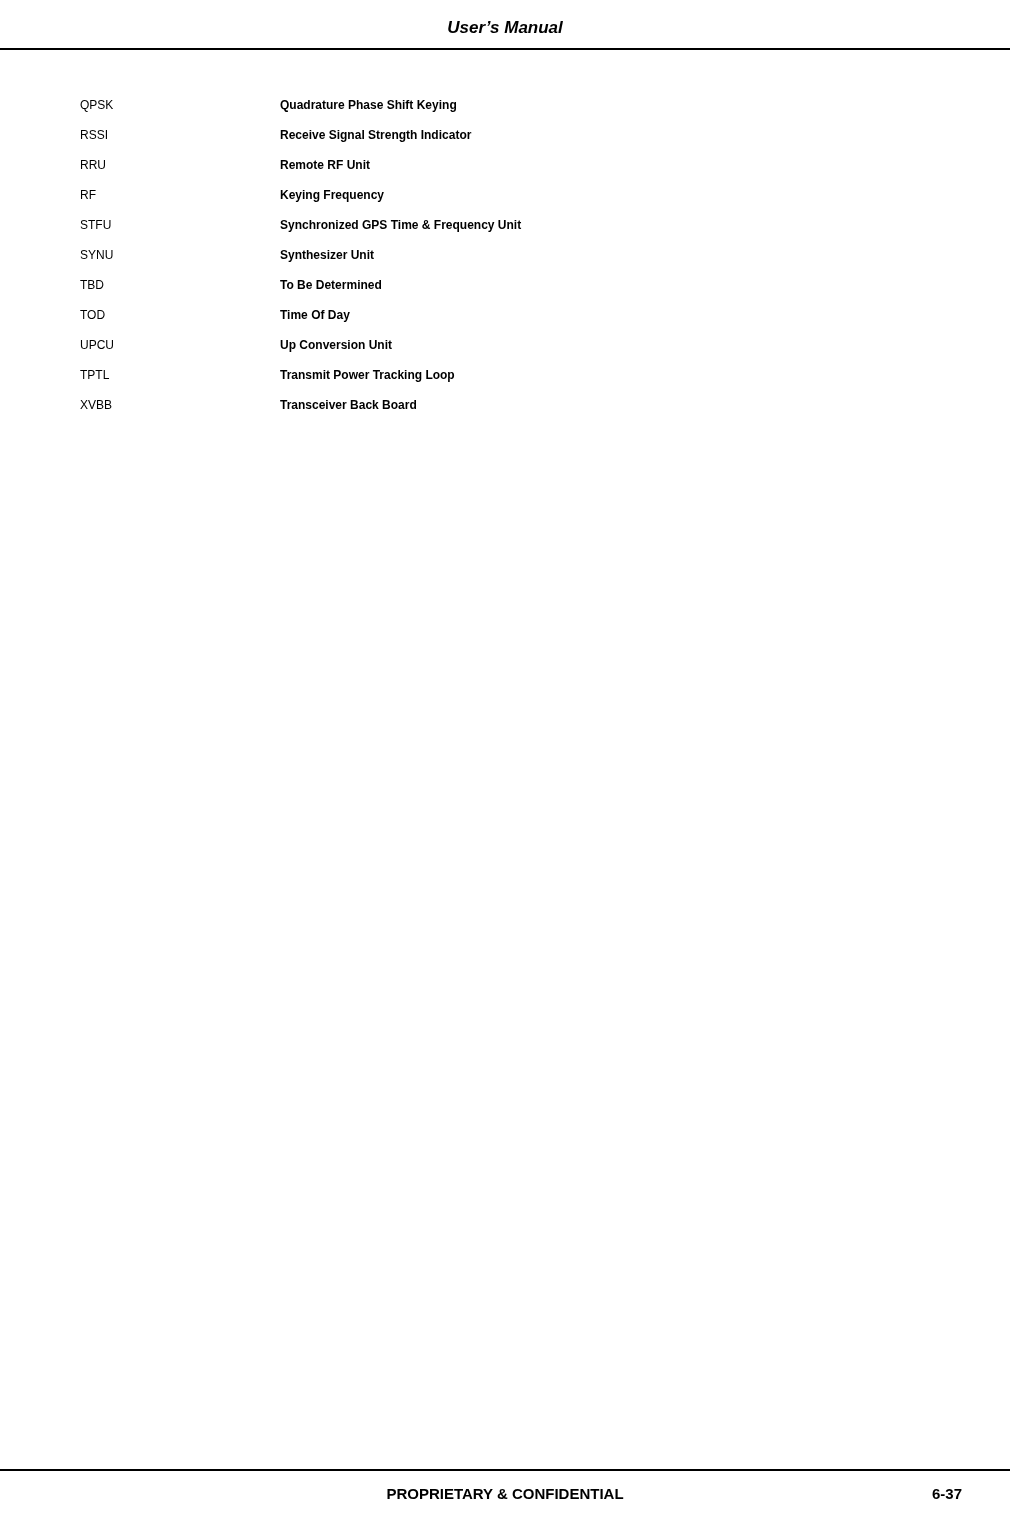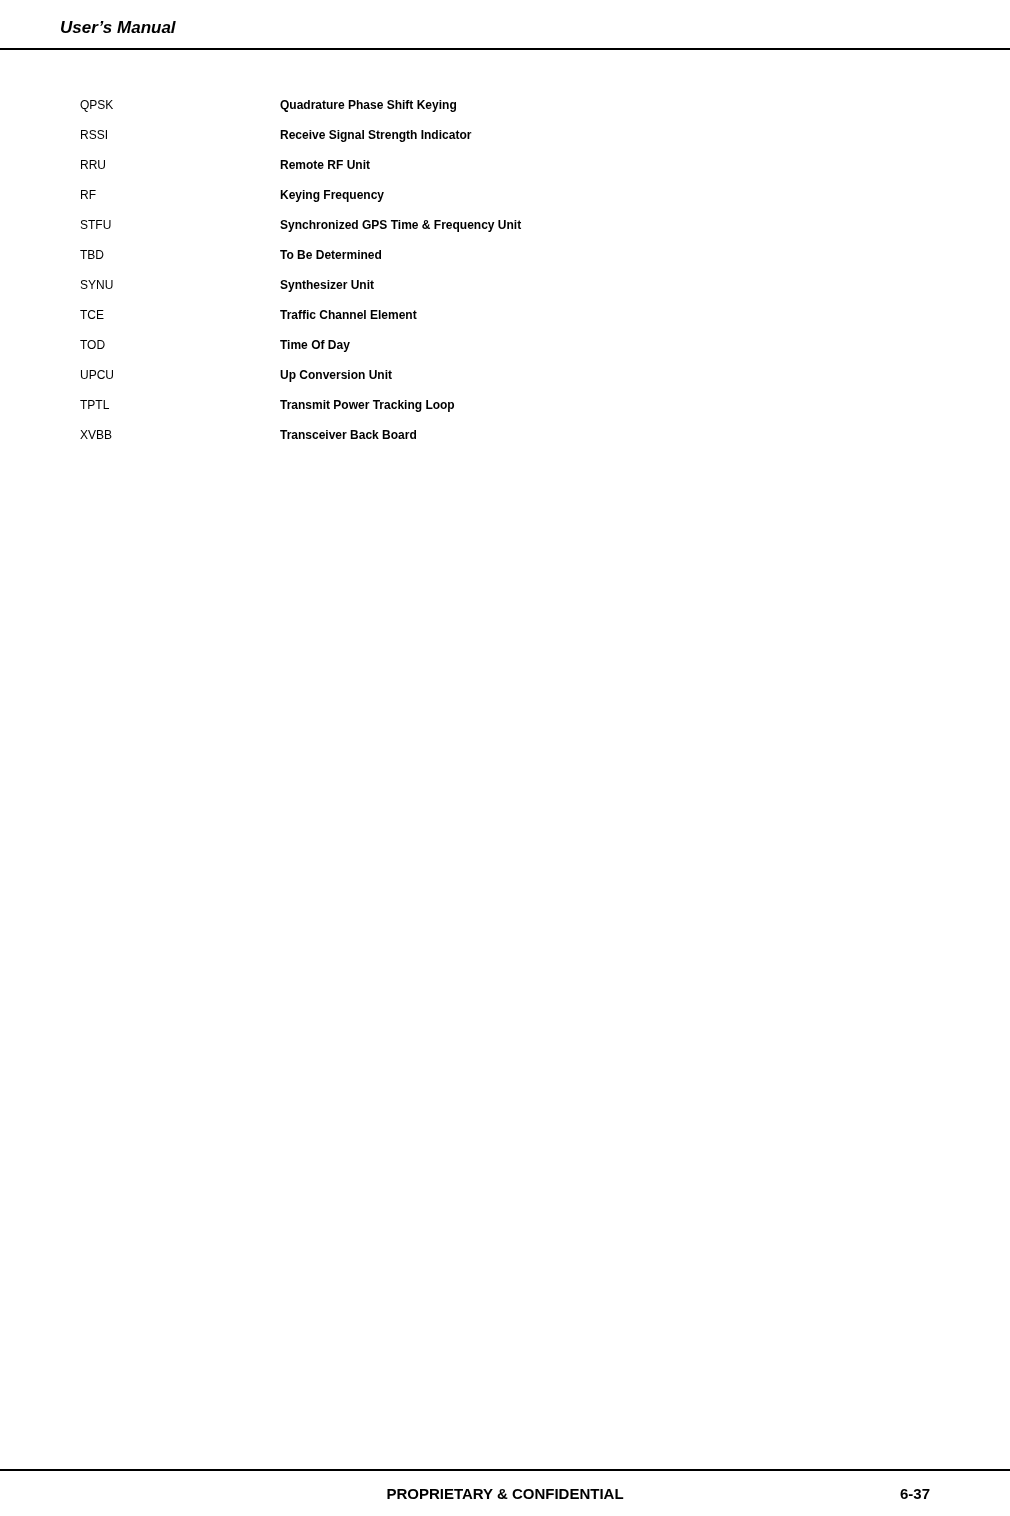--- a/index.html
+++ b/index.html
@@ -12,21 +12,21 @@
       width: 1010px;
       min-height: 1516px;
       background: #ffffff;
       font-family: Arial, sans-serif;
       font-size: 16px;
       color: #000000;
       position: relative;
     }
 
     .header {
-      text-align: left;
+      text-align: center;
       padding: 18px 60px 10px 60px;
       border-bottom: 2px solid #000000;
       font-size: 17px;
       font-weight: bold;
       font-style: italic;
     }
 
     .content {
       padding: 40px 80px 80px 80px;
     }
@@ -53,21 +53,21 @@
     }
 
     .footer {
       position: absolute;
       bottom: 0;
       left: 0;
       right: 0;
       border-top: 2px solid #000000;
       display: flex;
       justify-content: space-between;
-      padding: 14px 80px;
+      padding: 14px 48px;
       font-size: 15px;
       font-weight: bold;
       align-items: center;
     }
 
     .footer-center {
       flex: 1;
       text-align: center;
     }
 
@@ -100,30 +100,26 @@
         </tr>
         <tr>
           <td>RF</td>
           <td>Keying Frequency</td>
         </tr>
         <tr>
           <td>STFU</td>
           <td>Synchronized GPS Time &amp; Frequency Unit</td>
         </tr>
         <tr>
-          <td>TBD</td>
-          <td>To Be Determined</td>
-        </tr>
-        <tr>
           <td>SYNU</td>
           <td>Synthesizer Unit</td>
         </tr>
         <tr>
-          <td>TCE</td>
-          <td>Traffic Channel Element</td>
+          <td>TBD</td>
+          <td>To Be Determined</td>
         </tr>
         <tr>
           <td>TOD</td>
           <td>Time Of Day</td>
         </tr>
         <tr>
           <td>UPCU</td>
           <td>Up Conversion Unit</td>
         </tr>
         <tr>

